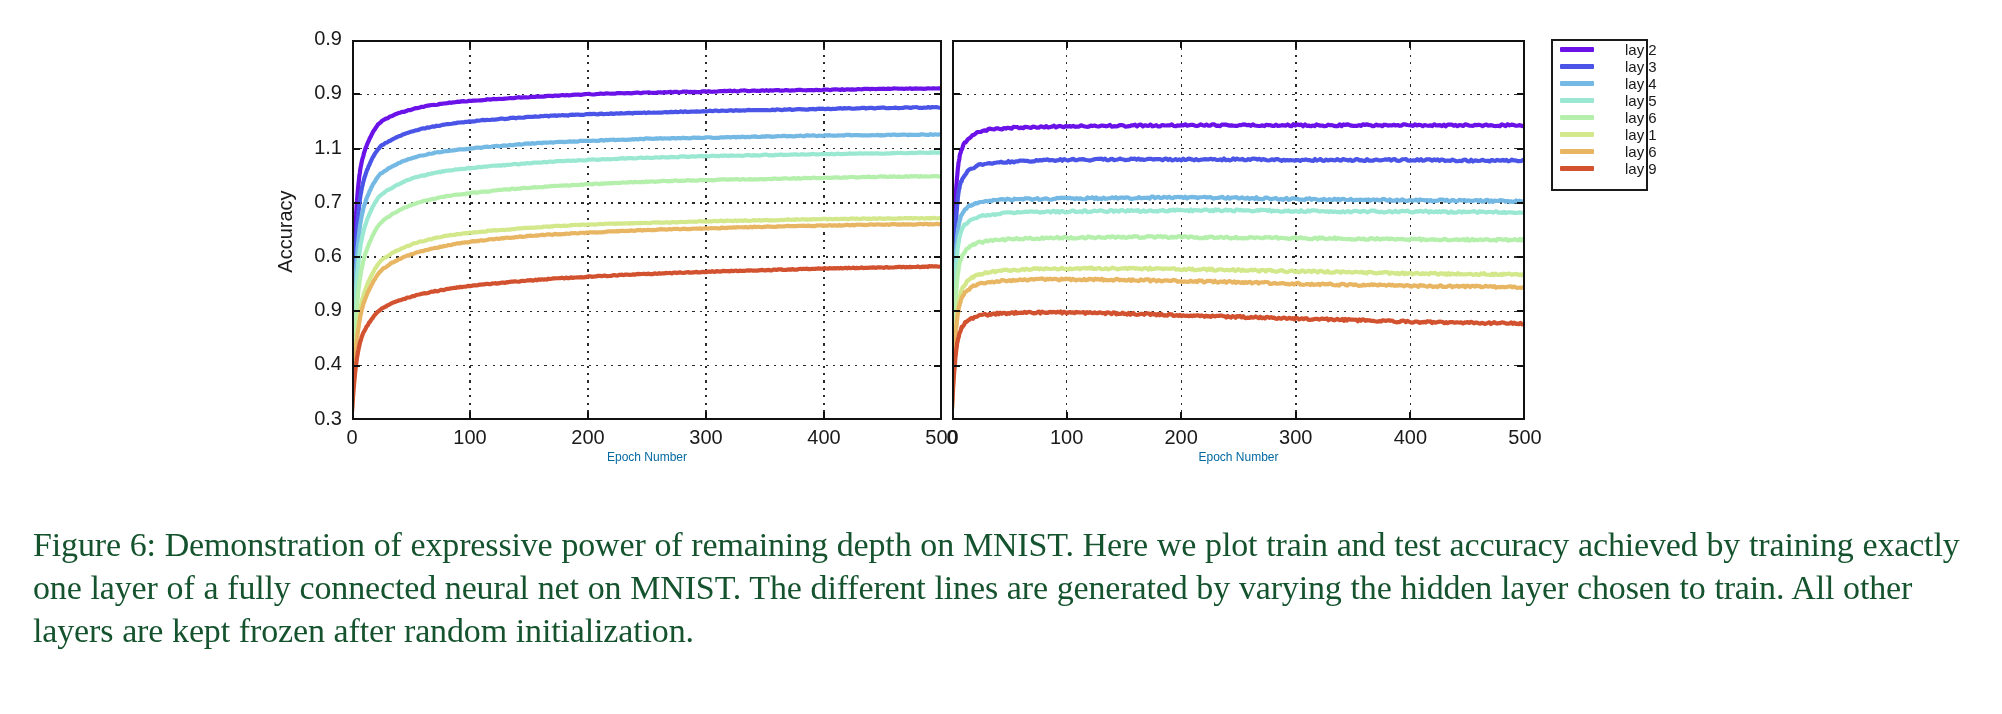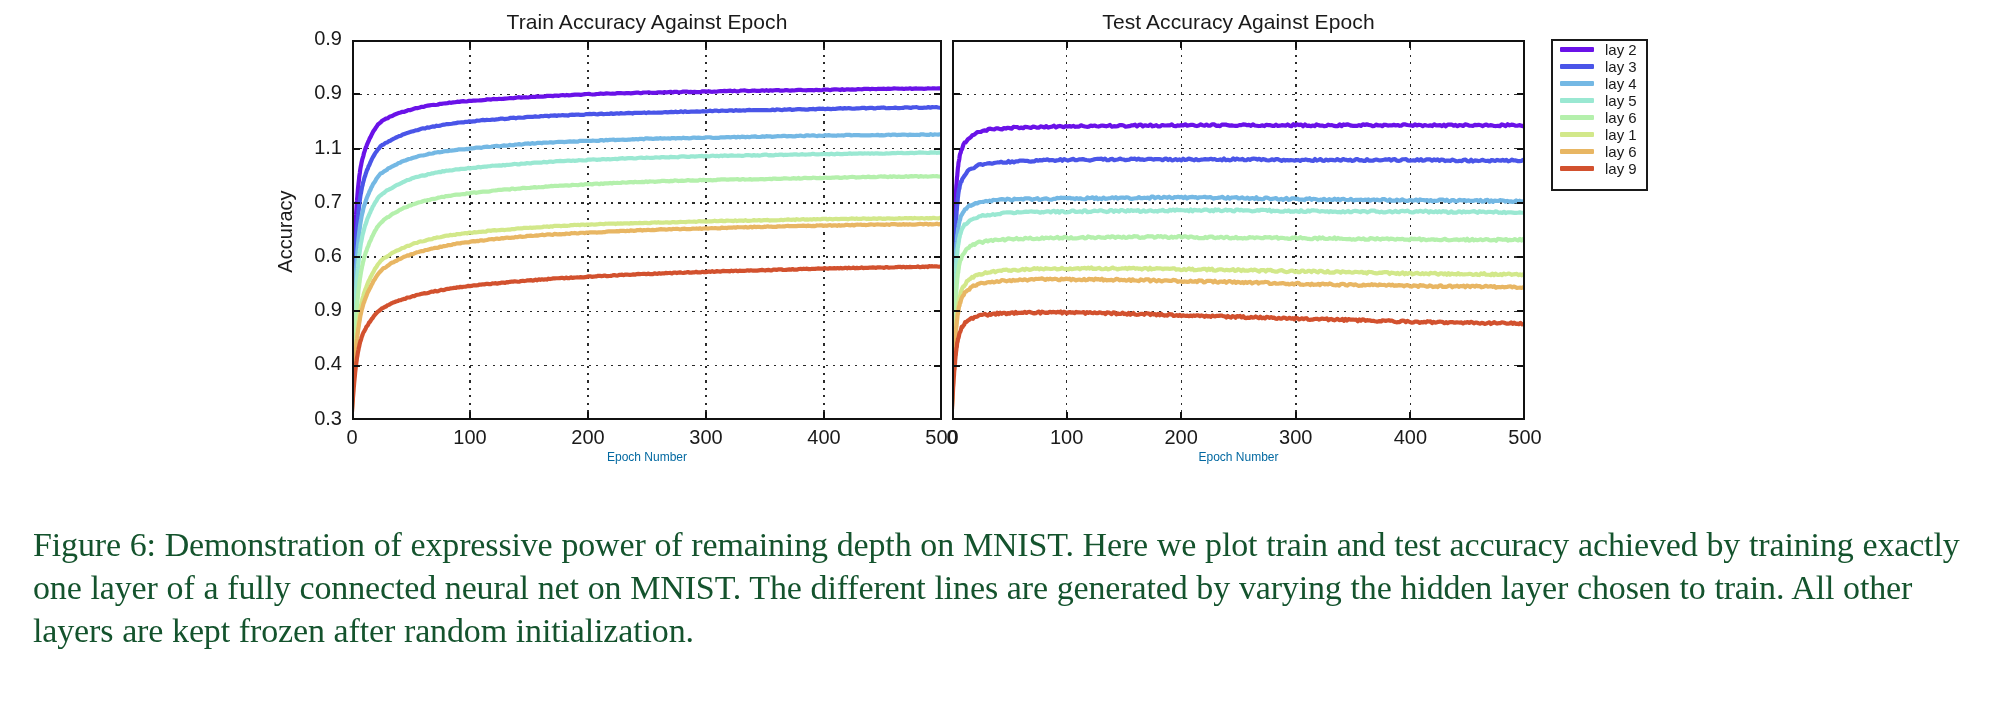--- a/index.html
+++ b/index.html
@@ -79,20 +79,21 @@
     background: #ffffff;
     border: 2.5px solid #1a1a1a;
     box-sizing: border-box;
   }
   .legend-row {
     display: flex;
     align-items: center;
     height: 17px;
     margin: 0;
     padding: 0 6px 0 7px;
+    gap: 20px;
   }
   .legend-swatch {
     width: 34px;
     height: 5px;
     border-radius: 1px;
     flex: 0 0 auto;
   }
   .legend-text {
     margin-left: 11px;
     font-family: "Liberation Sans", sans-serif;
@@ -174,21 +175,20 @@
         <line x1="236.00" y1="372" x2="236.00" y2="380" stroke="#111111" stroke-width="2" shape-rendering="crispEdges"></line>
         <line x1="236.00" y1="0" x2="236.00" y2="8" stroke="#111111" stroke-width="2" shape-rendering="crispEdges"></line>
         <line x1="354.00" y1="372" x2="354.00" y2="380" stroke="#111111" stroke-width="2" shape-rendering="crispEdges"></line>
         <line x1="354.00" y1="0" x2="354.00" y2="8" stroke="#111111" stroke-width="2" shape-rendering="crispEdges"></line>
         <line x1="472.00" y1="372" x2="472.00" y2="380" stroke="#111111" stroke-width="2" shape-rendering="crispEdges"></line>
         <line x1="472.00" y1="0" x2="472.00" y2="8" stroke="#111111" stroke-width="2" shape-rendering="crispEdges"></line>
         <line x1="590.00" y1="372" x2="590.00" y2="380" stroke="#111111" stroke-width="2" shape-rendering="crispEdges"></line>
         <line x1="590.00" y1="0" x2="590.00" y2="8" stroke="#111111" stroke-width="2" shape-rendering="crispEdges"></line>
       </svg>
   </div>
-  <div class="plot-title" style="left:352px; top:10px; width:590px;">Train Accuracy Against Epoch</div>
   <div class="axis-label-x" style="left:352px; top:450px; width:590px;">Epoch Number</div>
   <div class="axis-label-y" style="left:230px; top:220px; width:110px; text-align:center;">Accuracy</div>
   <div id="train-yticks">
       <div class="tick-label-y" style="left: 294px; width: 48px; top: 407px;">0.3</div>
       <div class="tick-label-y" style="left: 294px; width: 48px; top: 352px;">0.4</div>
       <div class="tick-label-y" style="left: 294px; width: 48px; top: 298.429px;">0.9</div>
       <div class="tick-label-y" style="left: 294px; width: 48px; top: 244.143px;">0.6</div>
       <div class="tick-label-y" style="left: 294px; width: 48px; top: 189.857px;">0.7</div>
       <div class="tick-label-y" style="left: 294px; width: 48px; top: 135.571px;">1.1</div>
       <div class="tick-label-y" style="left: 294px; width: 48px; top: 81.2857px;">0.9</div>
@@ -254,21 +254,20 @@
         <line x1="229.20" y1="372" x2="229.20" y2="380" stroke="#111111" stroke-width="2" shape-rendering="crispEdges"></line>
         <line x1="229.20" y1="0" x2="229.20" y2="8" stroke="#111111" stroke-width="2" shape-rendering="crispEdges"></line>
         <line x1="343.80" y1="372" x2="343.80" y2="380" stroke="#111111" stroke-width="2" shape-rendering="crispEdges"></line>
         <line x1="343.80" y1="0" x2="343.80" y2="8" stroke="#111111" stroke-width="2" shape-rendering="crispEdges"></line>
         <line x1="458.40" y1="372" x2="458.40" y2="380" stroke="#111111" stroke-width="2" shape-rendering="crispEdges"></line>
         <line x1="458.40" y1="0" x2="458.40" y2="8" stroke="#111111" stroke-width="2" shape-rendering="crispEdges"></line>
         <line x1="573.00" y1="372" x2="573.00" y2="380" stroke="#111111" stroke-width="2" shape-rendering="crispEdges"></line>
         <line x1="573.00" y1="0" x2="573.00" y2="8" stroke="#111111" stroke-width="2" shape-rendering="crispEdges"></line>
       </svg>
   </div>
-  <div class="plot-title" style="left:952px; top:10px; width:573px;">Test Accuracy Against Epoch</div>
   <div class="axis-label-x" style="left:952px; top:450px; width:573px;">Epoch Number</div>
   <div id="test-xticks">
       <div class="tick-label-x" style="left: 917px; width: 70px; top: 426px;">0</div>
       <div class="tick-label-x" style="left: 1031.6px; width: 70px; top: 426px;">100</div>
       <div class="tick-label-x" style="left: 1146.2px; width: 70px; top: 426px;">200</div>
       <div class="tick-label-x" style="left: 1260.8px; width: 70px; top: 426px;">300</div>
       <div class="tick-label-x" style="left: 1375.4px; width: 70px; top: 426px;">400</div>
       <div class="tick-label-x" style="left: 1490px; width: 70px; top: 426px;">500</div>
     </div>
 

